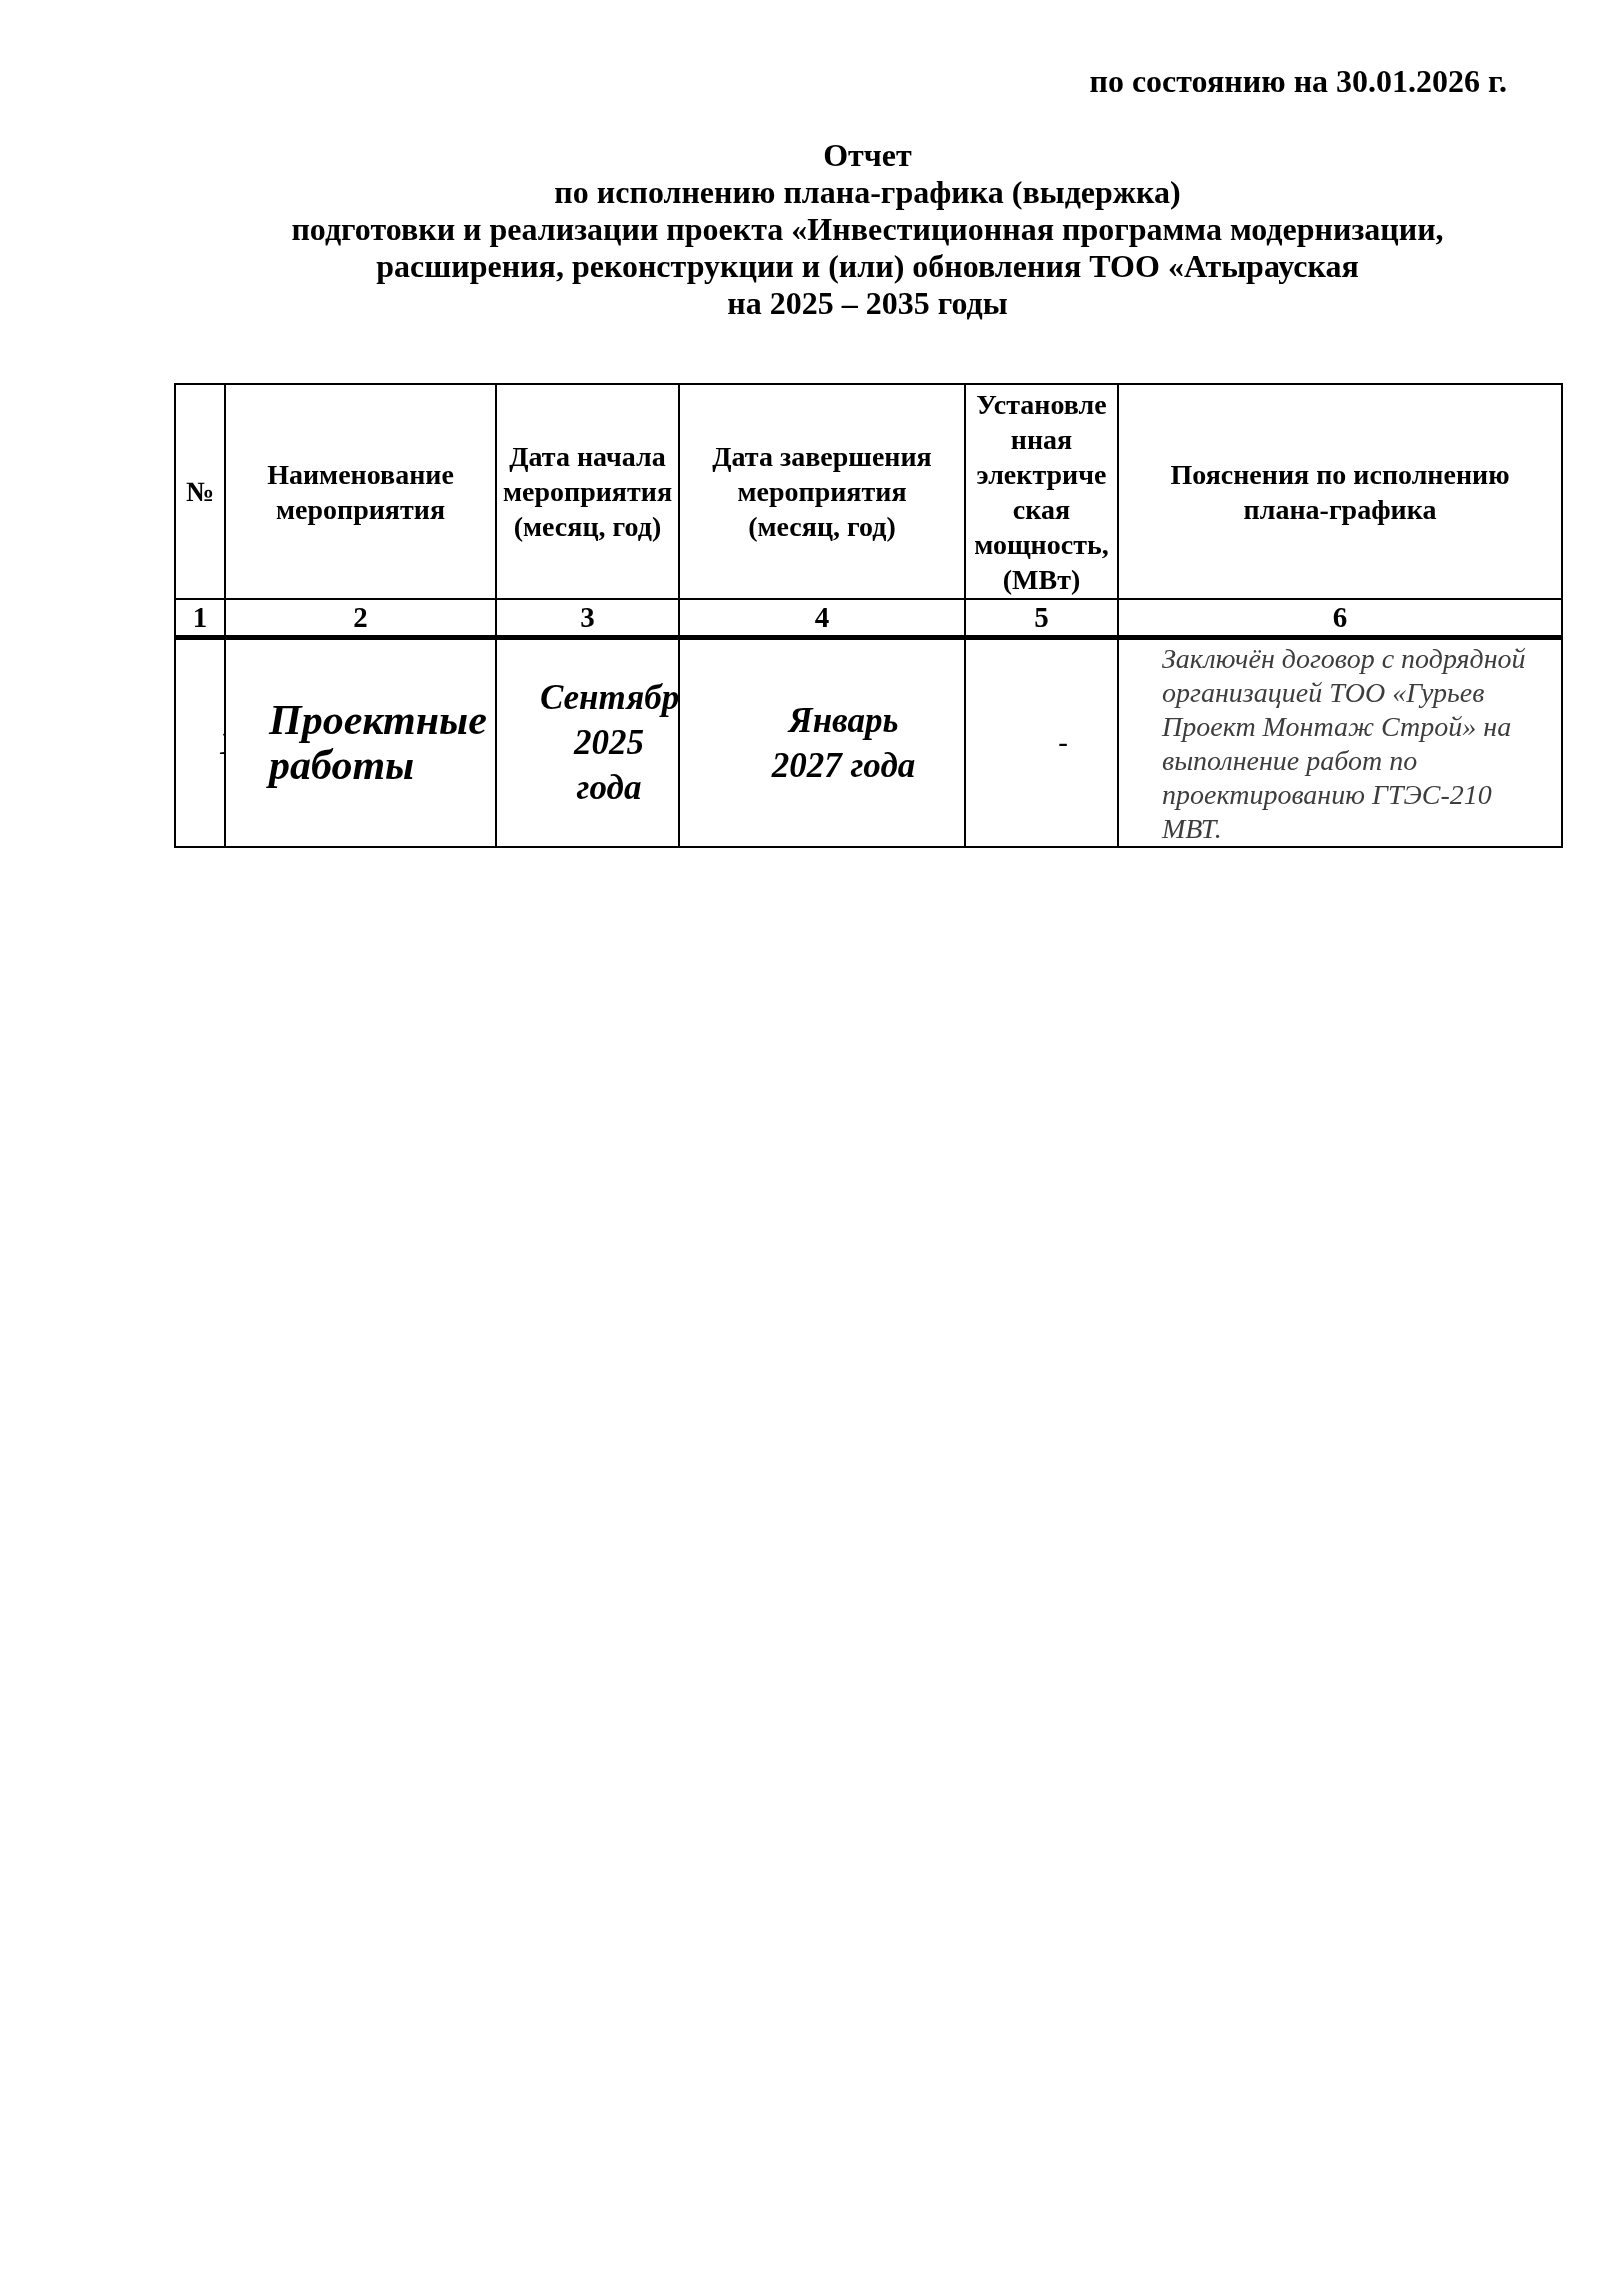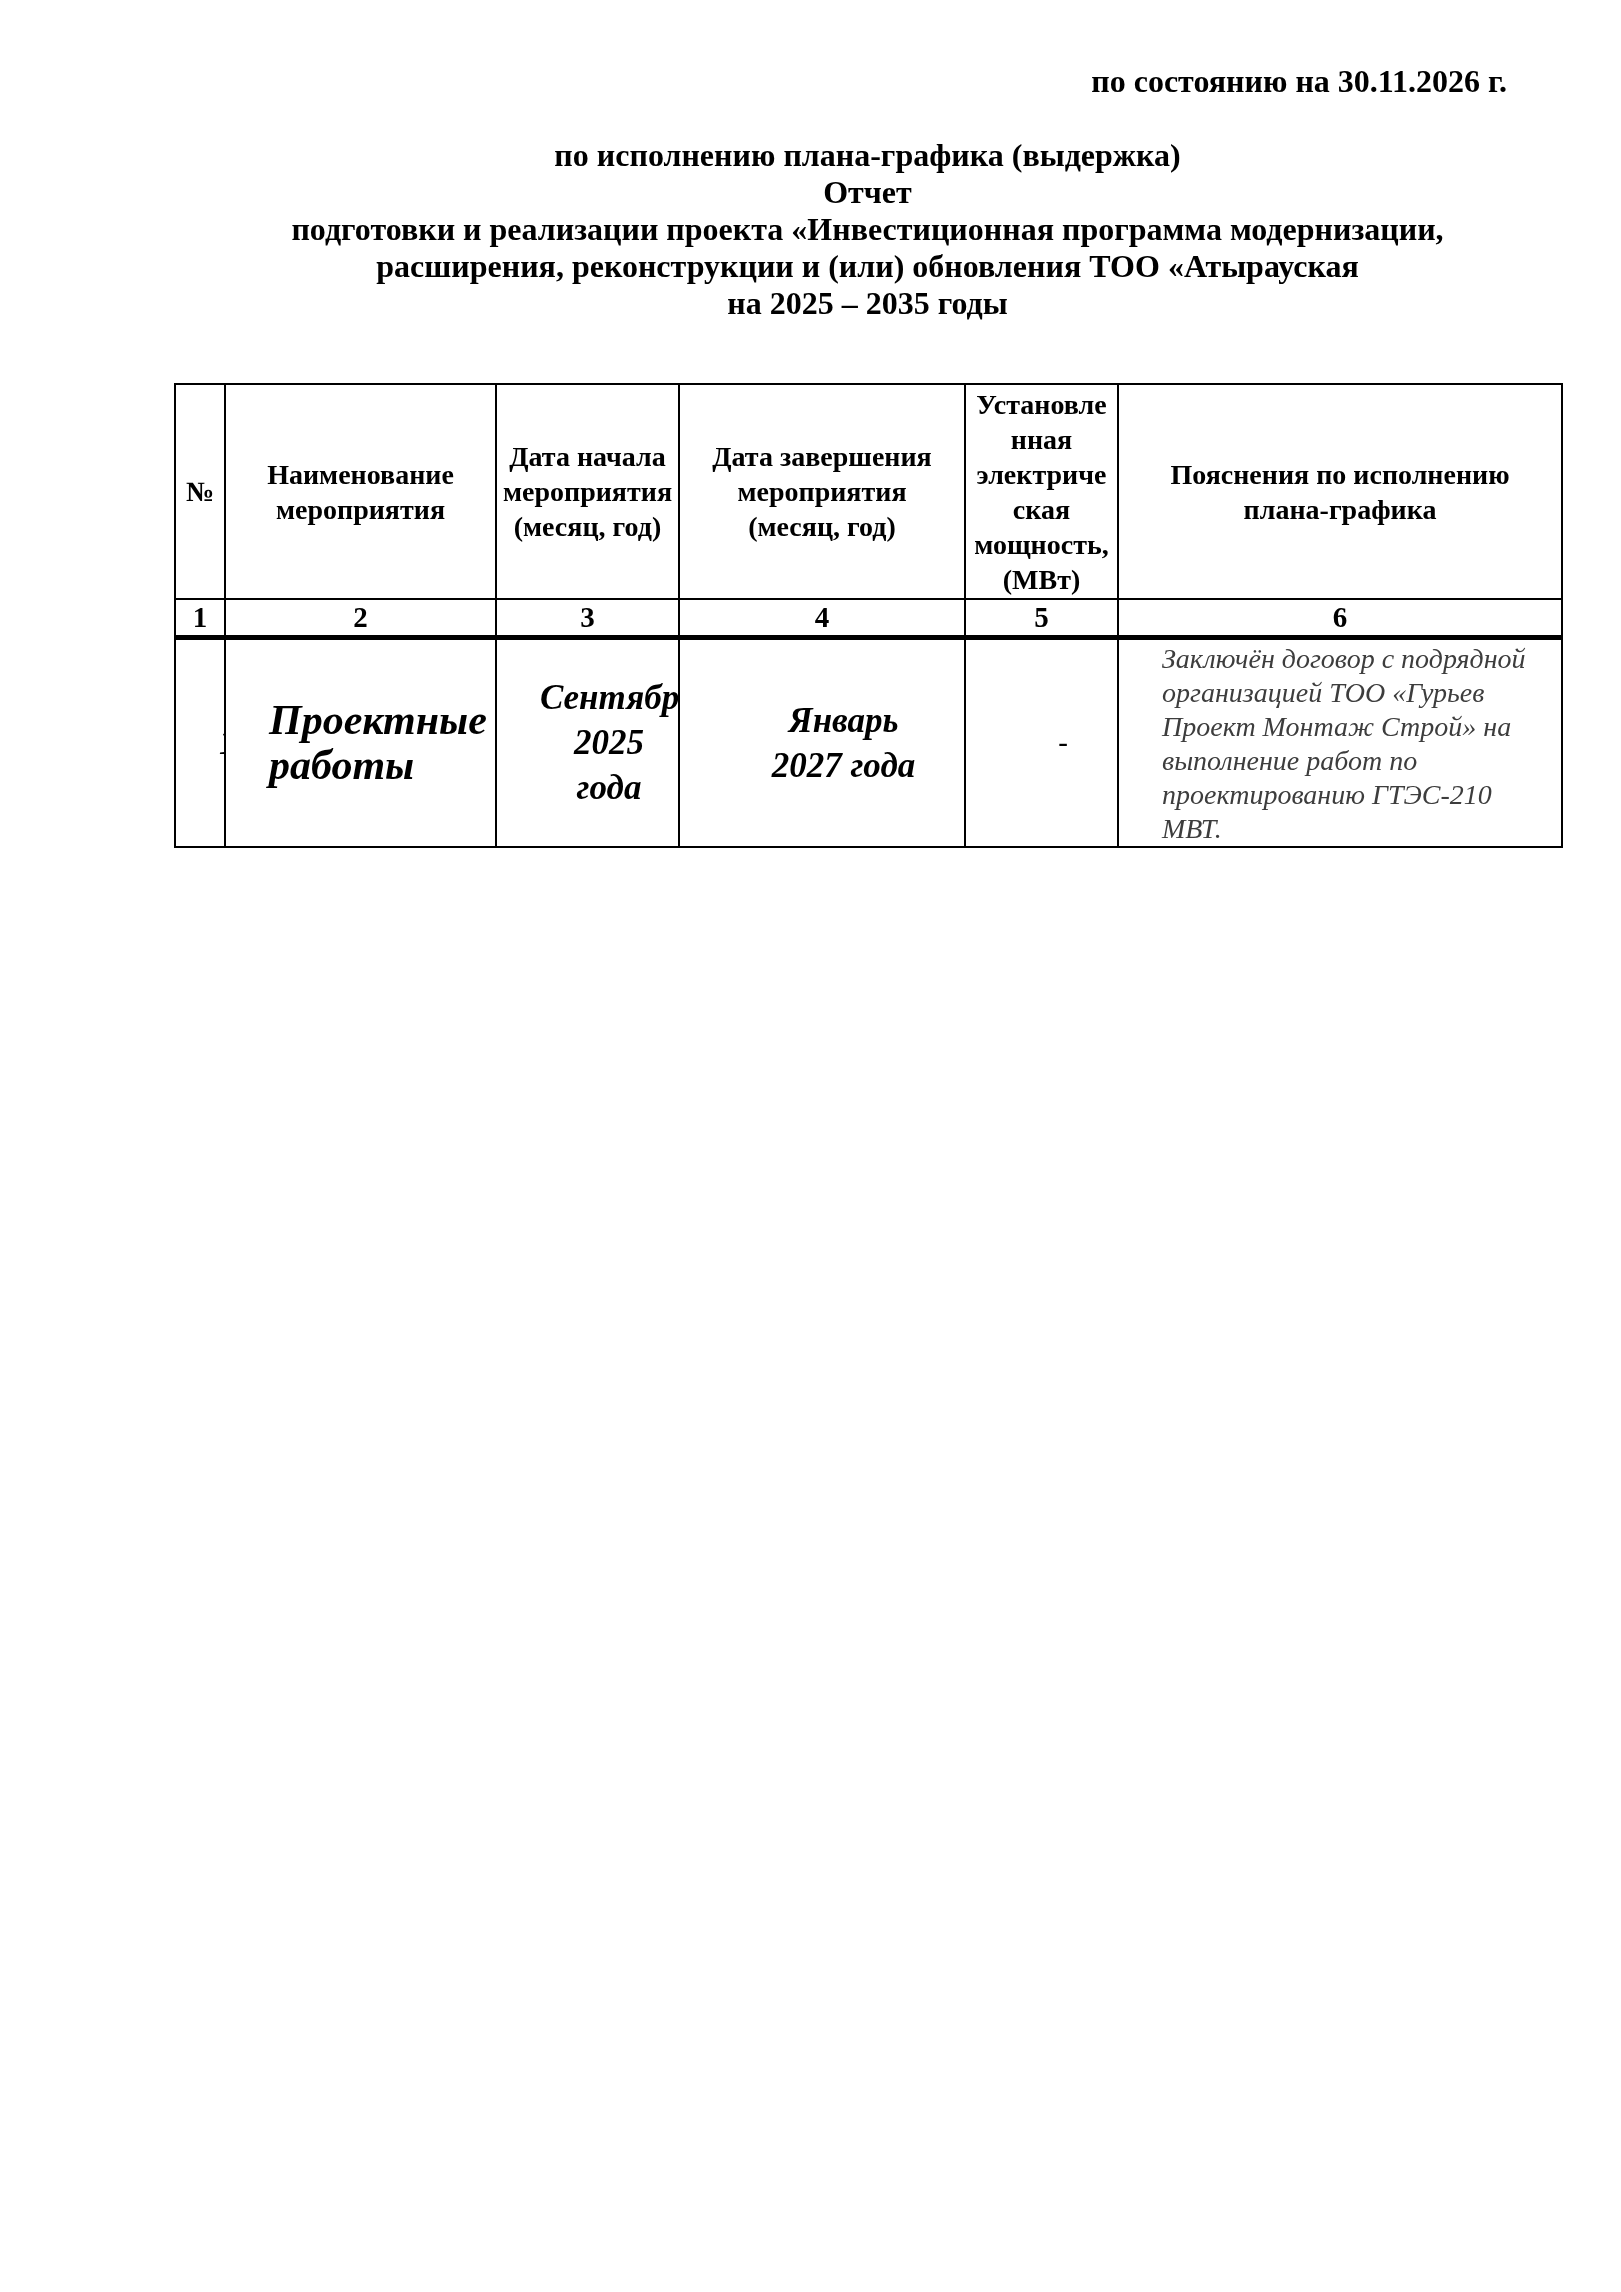--- a/index.html
+++ b/index.html
@@ -58,25 +58,25 @@
   .cell-explanation {
     font-style: italic; font-size: 28px; line-height: 34px;
     color: #3d3d3d; text-align: left; vertical-align: top; padding: 2px 5.9px 0 5.9px;
   }
 </style>
 </head>
 <body>
 
 <div class="page">
 
-  <div class="status-line">по состоянию на 30.11.2026 г.</div>
+  <div class="status-line">по состоянию на 30.01.2026 г.</div>
 
   <div class="title-block">
+    <div>Отчет</div>
     <div>по исполнению плана-графика (выдержка)</div>
-    <div>Отчет</div>
     <div>подготовки и реализации проекта «Инвестиционная программа модернизации,</div>
     <div>расширения, реконструкции и (или) обновления ТОО «Атырауская</div>
     <div>на 2025 – 2035 годы</div>
   </div>
 
   <table class="plan-table">
     <colgroup>
       <col style="width:50px">
       <col style="width:271px">
       <col style="width:183px">

